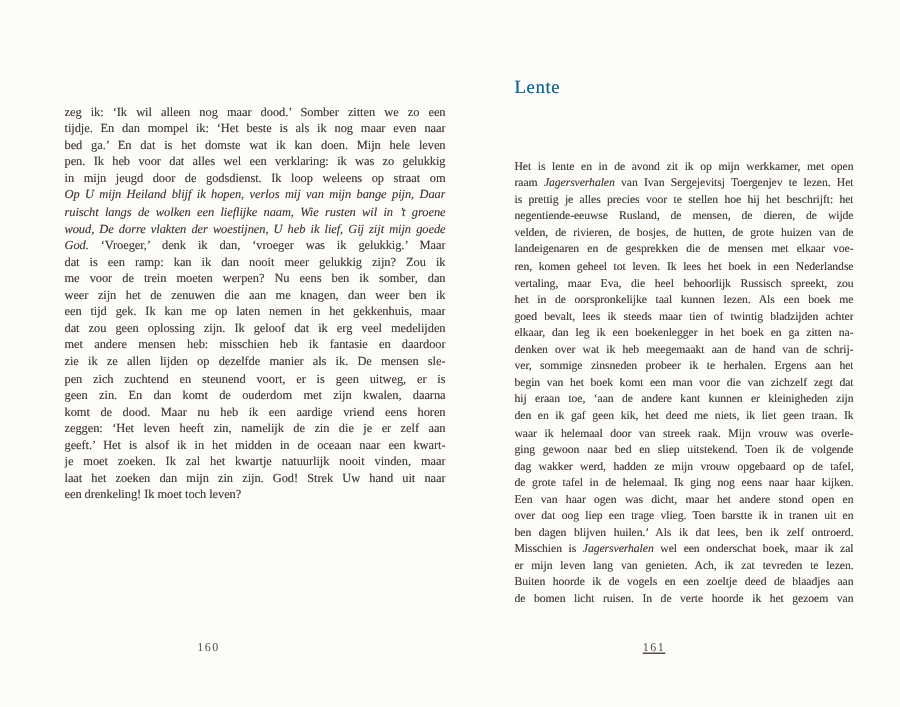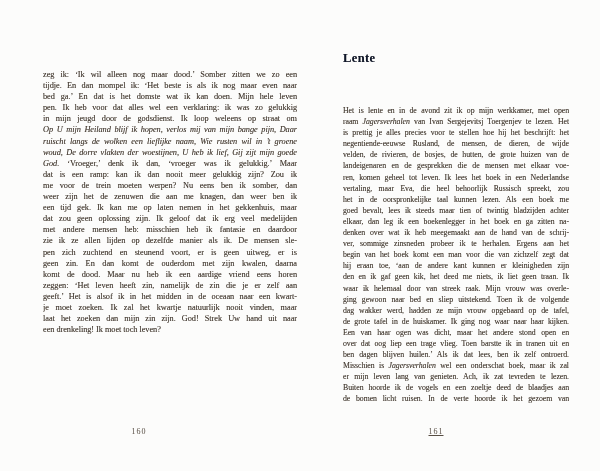--- a/index.html
+++ b/index.html
@@ -36,23 +36,23 @@
   }
   .body-right .tline {
     font-size: 7.8px; line-height: 11.1px; letter-spacing: -0.05px;
   }
 
   .chapter {
     position: absolute;
     left: 343px; top: 51px;
     margin: 0;
     font-size: 12.5px;
-    font-weight: bold;
+    font-weight: normal;
     letter-spacing: 0.4px;
-    color: #0f172a;
+    color: #0369a1;
     text-shadow: 0 0 0.4px rgba(61, 53, 45, 0.6);
   }
   .folio {
     position: absolute;
     top: 427px;
     width: 60px;
     font-size: 8px;
     letter-spacing: 1px;
     text-align: center;
     color: #574d43;
@@ -110,21 +110,21 @@
         <div class="tline"><span>goed bevalt, lees ik steeds maar tien of twintig bladzijden achter</span></div>
         <div class="tline"><span>elkaar, dan leg ik een boekenlegger in het boek en ga zitten na-</span></div>
         <div class="tline"><span>denken over wat ik heb meegemaakt aan de hand van de schrij-</span></div>
         <div class="tline"><span>ver, sommige zinsneden probeer ik te herhalen. Ergens aan het</span></div>
         <div class="tline"><span>begin van het boek komt een man voor die van zichzelf zegt dat</span></div>
         <div class="tline"><span>hij eraan toe, ‘aan de andere kant kunnen er kleinigheden zijn</span></div>
         <div class="tline"><span>den en ik gaf geen kik, het deed me niets, ik liet geen traan. Ik</span></div>
         <div class="tline"><span>waar ik helemaal door van streek raak. Mijn vrouw was overle-</span></div>
         <div class="tline"><span>ging gewoon naar bed en sliep uitstekend. Toen ik de volgende</span></div>
         <div class="tline"><span>dag wakker werd, hadden ze mijn vrouw opgebaard op de tafel,</span></div>
-        <div class="tline"><span>de grote tafel in de huiskamer. Ik ging nog waar naar haar kijken.</span></div>
+        <div class="tline"><span>de grote tafel in de helemaal. Ik ging nog eens naar haar kijken.</span></div>
         <div class="tline"><span>Een van haar ogen was dicht, maar het andere stond open en</span></div>
         <div class="tline"><span>over dat oog liep een trage vlieg. Toen barstte ik in tranen uit en</span></div>
         <div class="tline"><span>ben dagen blijven huilen.’ Als ik dat lees, ben ik zelf ontroerd.</span></div>
         <div class="tline"><span>Misschien is </span><i>Jagersverhalen</i><span> wel een onderschat boek, maar ik zal</span></div>
         <div class="tline"><span>er mijn leven lang van genieten. Ach, ik zat tevreden te lezen.</span></div>
         <div class="tline"><span>Buiten hoorde ik de vogels en een zoeltje deed de blaadjes aan</span></div>
         <div class="tline"><span>de bomen licht ruisen. In de verte hoorde ik het gezoem van</span></div>
       </div>
     <div class="folio folio-right">161</div>
   </section>

